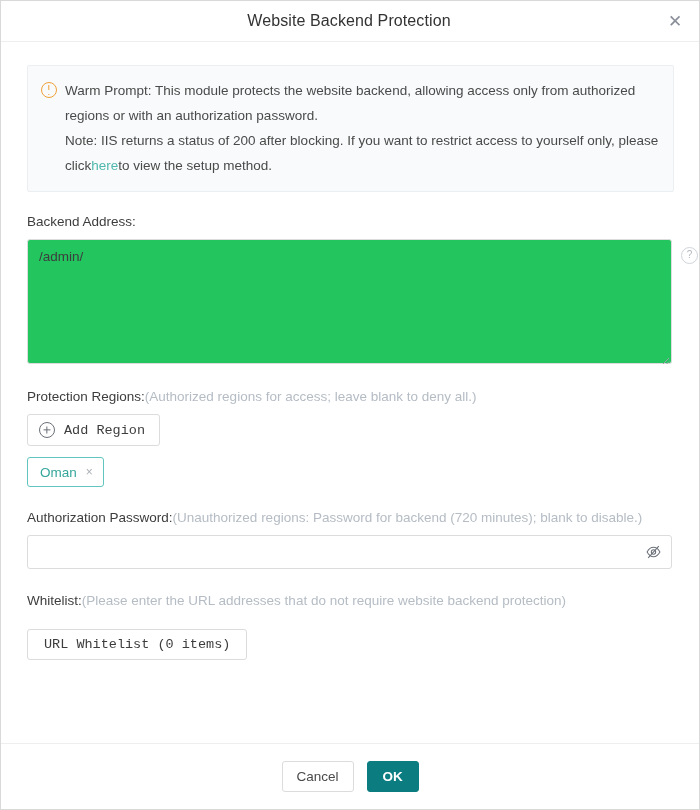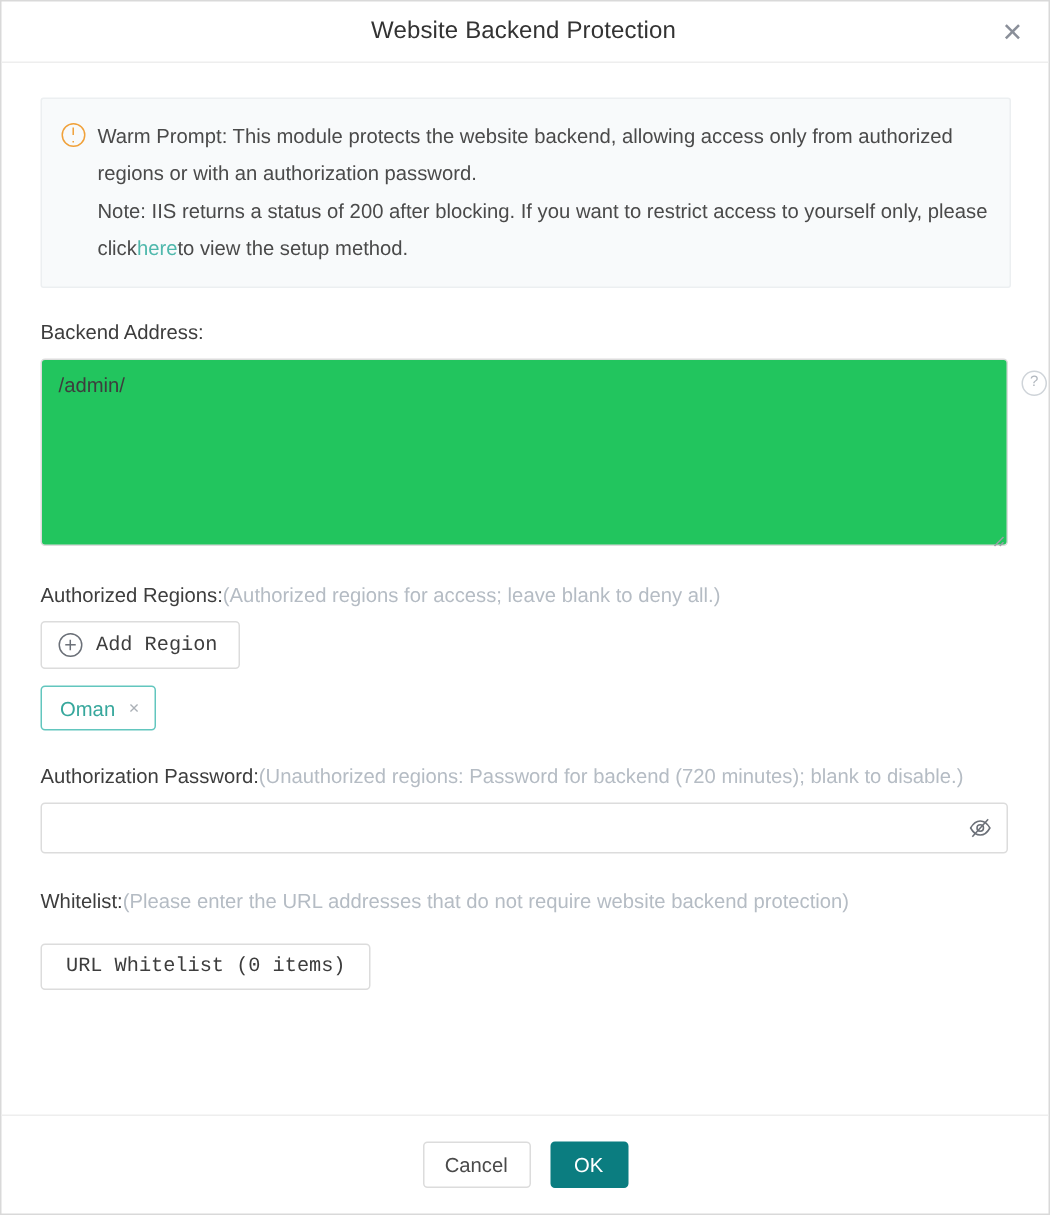--- a/index.html
+++ b/index.html
@@ -297,20 +297,21 @@
     width: 52px;
     height: 31px;
     box-sizing: border-box;
     border: 1px solid #0b7d80;
     border-radius: 3px;
     background: #0b7d80;
     font-family: "Liberation Sans", sans-serif;
     font-size: 13.5px;
     color: #ffffff;
     cursor: pointer;
+    font-weight: bold;
   }
 </style>
 </head>
 <body>
 
 <div class="dialog">
 
   <div class="dialog-header">
     <span class="dialog-title">Website Backend Protection</span>
     <span class="close-btn">✕</span>
@@ -333,21 +334,21 @@
           <textarea class="textarea-box" placeholder="" style="">/admin/</textarea>
           <svg class="resize-handle" viewBox="0 0 12 12">
             <path d="M11 5 L5 11 M11 8.5 L8.5 11" stroke="#9aa0a6" stroke-width="1" fill="none"></path>
           </svg>
         </div>
         <div class="help-icon">?</div>
       </div>
     </div>
 
     <div class="section">
-      <label class="field-label"><span>Authorized Regions:</span><span class="field-hint">(Authorized regions for access; leave blank to deny all.)</span></label>
+      <label class="field-label"><span>Protection Regions:</span><span class="field-hint">(Authorized regions for access; leave blank to deny all.)</span></label>
       <button class="plain-btn add-region-btn">
         <span class="plus-icon"></span>
         <span>Add Region</span>
       </button>
       <div class="tag-row">
         <span class="region-tag">
           <span>Oman</span>
           <span class="tag-close">×</span>
         </span>
       </div>

